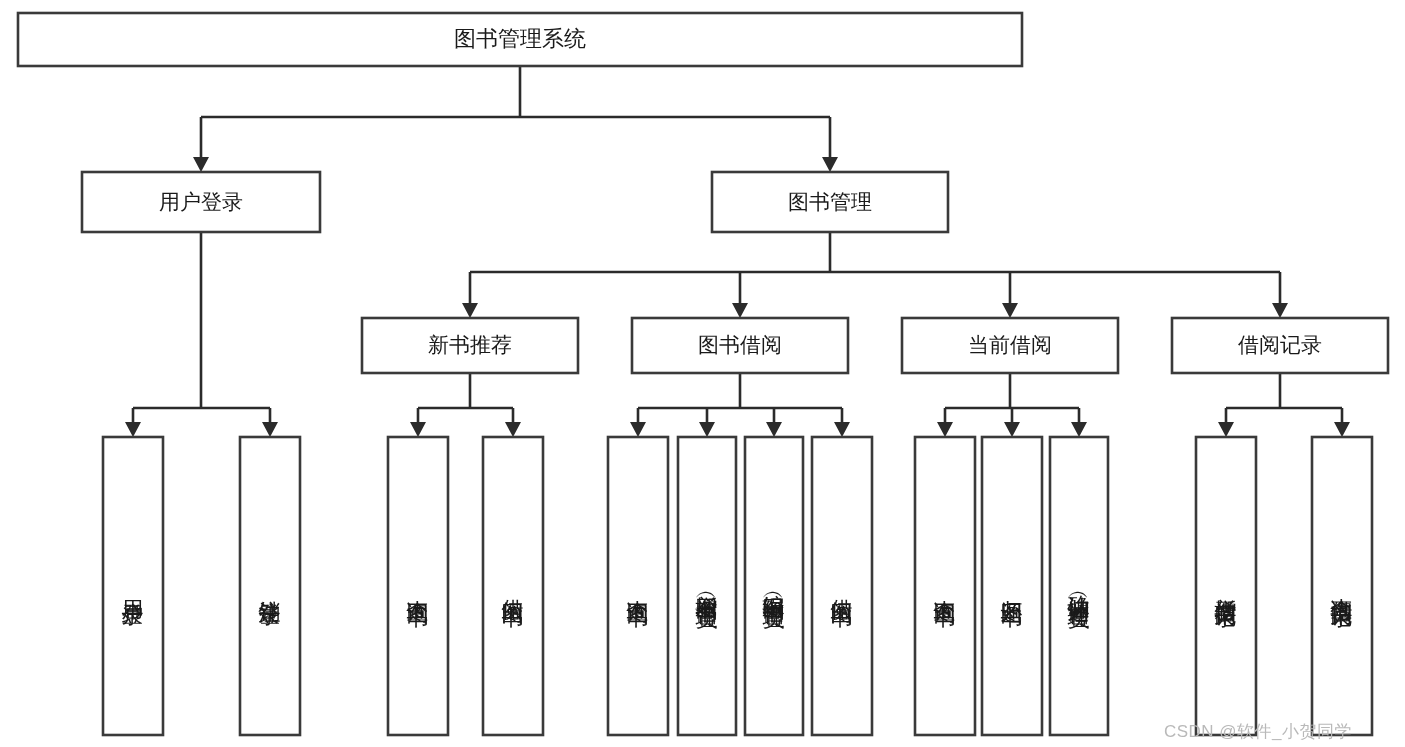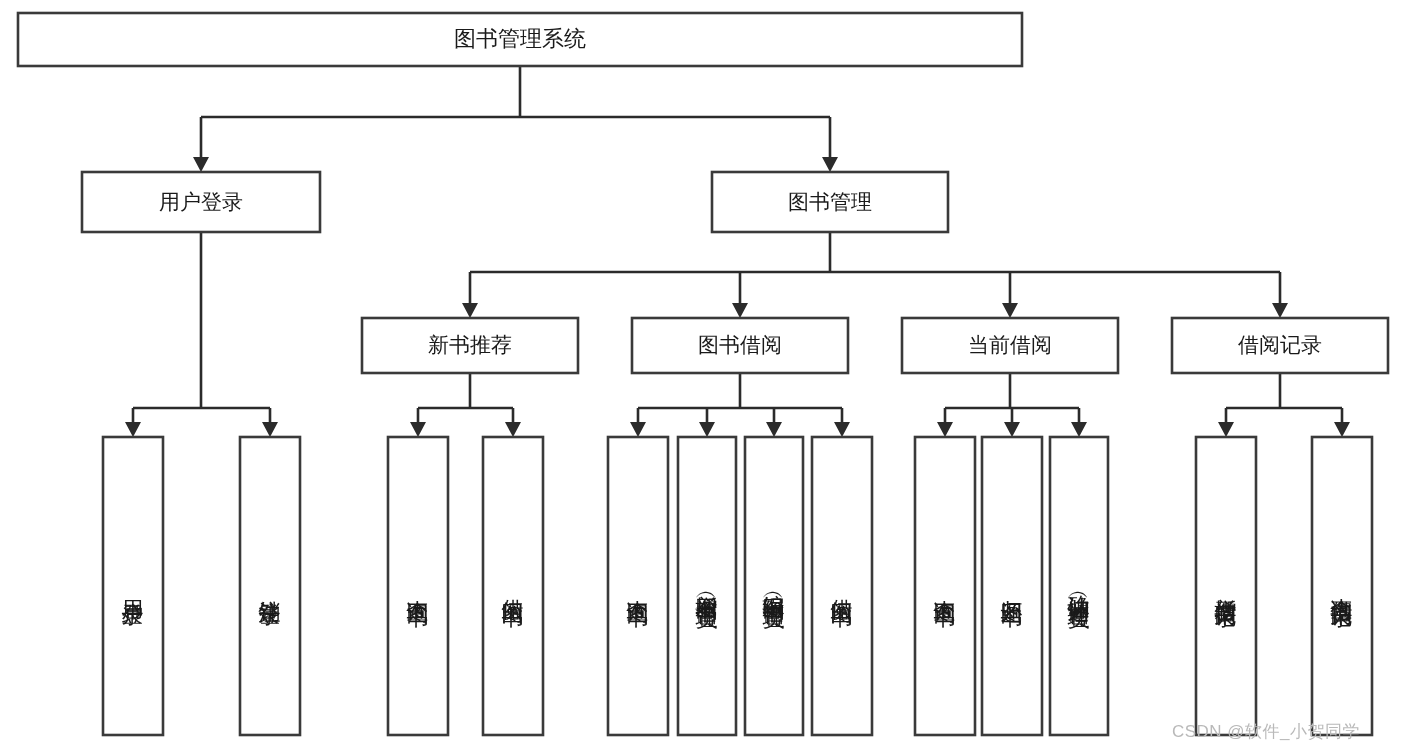--- a/index.html
+++ b/index.html
@@ -25,21 +25,21 @@
     position:absolute;
     display:flex;align-items:center;justify-content:center;
     writing-mode:vertical-rl;
     text-orientation:upright;
     font-family:"Liberation Sans","DejaVu Sans",sans-serif;
     font-size:22px;line-height:1.05;letter-spacing:2px;
     color:#1a1a1a;white-space:nowrap;
     pointer-events:none;
   }
   #watermark{
-    position:absolute;right:4px;bottom:4px;
+    position:absolute;right:12px;bottom:4px;
     font-family:"Liberation Sans","DejaVu Sans",sans-serif;
     font-size:17px;color:#b9b9b9;letter-spacing:0.5px;
     user-select:none;
   }
 </style>
 </head>
 <body>
 
 <div id="diagram-root">
 

